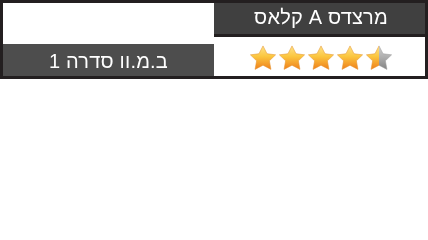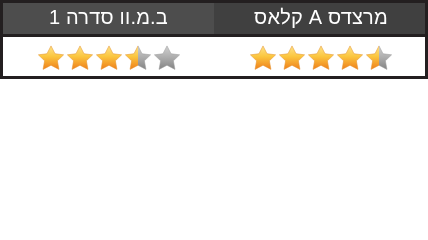--- a/index.html
+++ b/index.html
@@ -41,20 +41,21 @@
     flex: 1 1 50%;
     display: flex;
     flex-direction: column;
     min-width: 0;
     box-sizing: border-box;
   }
 
   
   .column.col-left {
     border-left: 3px solid #be185d;
+    margin-top: 44px;
   }
 
   .col-header {
     height: 37px;
     flex: 0 0 37px;
     box-sizing: border-box;
     display: flex;
     align-items: center;
     justify-content: center;
     color: #ffffff;

